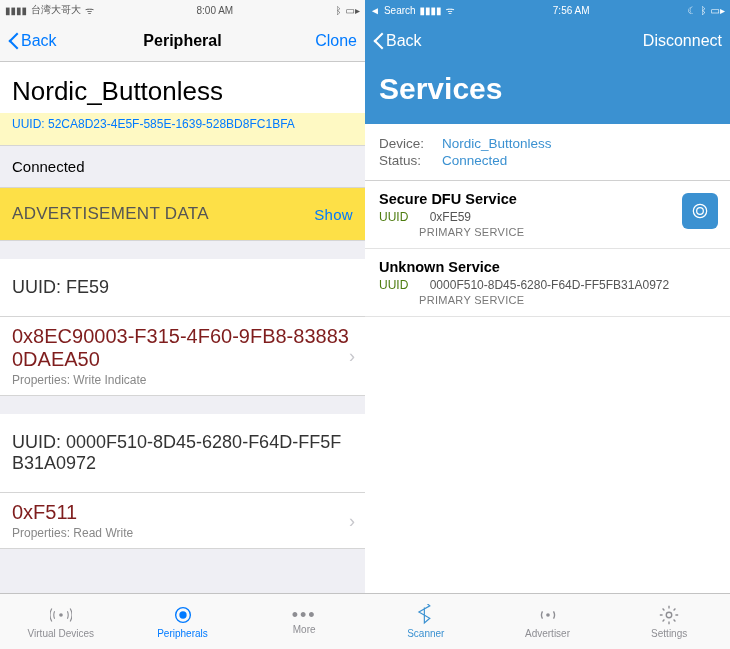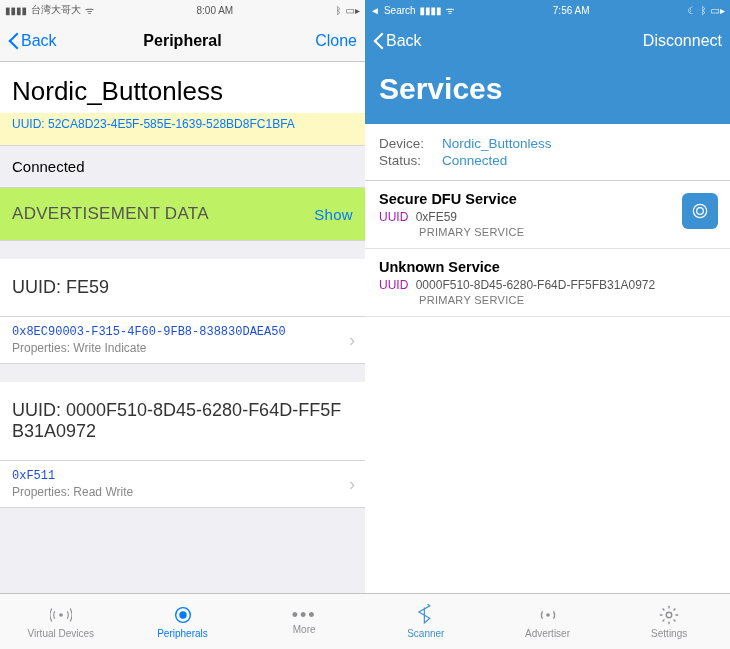--- a/index.html
+++ b/index.html
@@ -79,21 +79,21 @@
   .devinfo .val { color: #3b91d1; }
 
   
   .svc {
     padding: 10px 14px;
     border-bottom: 1px solid #e3e3e3;
     position: relative;
   }
   .svc .name { font-weight: 600; font-size: 14.5px; margin-bottom: 3px; }
   .svc .uuid-line { font-size: 12px; color: #555; }
-  .svc .uuid-line .tag { color: #a21caf; margin-right: 4px; }
+  .svc .uuid-line .tag { color: #4d7c0f; margin-right: 18px; }
   .svc .kind { font-size: 11px; color: #777; letter-spacing: .3px; margin-top: 2px; margin-left: 40px; }
   .svc .badge {
     position: absolute; right: 12px; top: 12px;
     width: 36px; height: 36px;
     background: #3b91d1; border-radius: 6px;
     display: flex; align-items: center; justify-content: center;
   }
   .svc .badge svg { stroke: #fff; fill: none; }
 
   
@@ -111,21 +111,21 @@
     color: #007aff;
     border-bottom: 1px solid #d5d5d5;
     word-break: break-all;
   }
   .conn-status {
     padding: 12px 12px;
     font-size: 15px;
     font-weight: 500;
   }
   .adv-hdr {
-    background: #bef264;
+    background: #fde047;
     display: flex;
     justify-content: space-between;
     align-items: center;
     padding: 16px 12px;
     border-top: 1px solid #d5d5d5;
     border-bottom: 1px solid #d5d5d5;
     font-size: 17px;
     color: #555;
     letter-spacing: .3px;
   }
@@ -138,21 +138,21 @@
     border-bottom: 1px solid #d5d5d5;
     margin-top: 18px;
     word-break: break-all;
   }
   .char-row {
     background: #fff;
     padding: 8px 12px;
     border-bottom: 1px solid #d5d5d5;
     position: relative;
   }
-  .char-row .cname { font-size: 12px; color: #1d4ed8; word-break: break-all; font-family: Liberation Mono, monospace; }
+  .char-row .cname { font-size: 20px; color: #7f1d1d; word-break: break-all; }
   .char-row .cprops { font-size: 12px; color: #888; margin-top: 2px; }
   .char-row .disclosure {
     position: absolute; right: 10px; top: 50%; transform: translateY(-50%);
     color: #c7c7cc; font-size: 18px;
   }
 
   
   .tabbar {
     height: 56px;
     border-top: 1px solid #c3c3c3;

